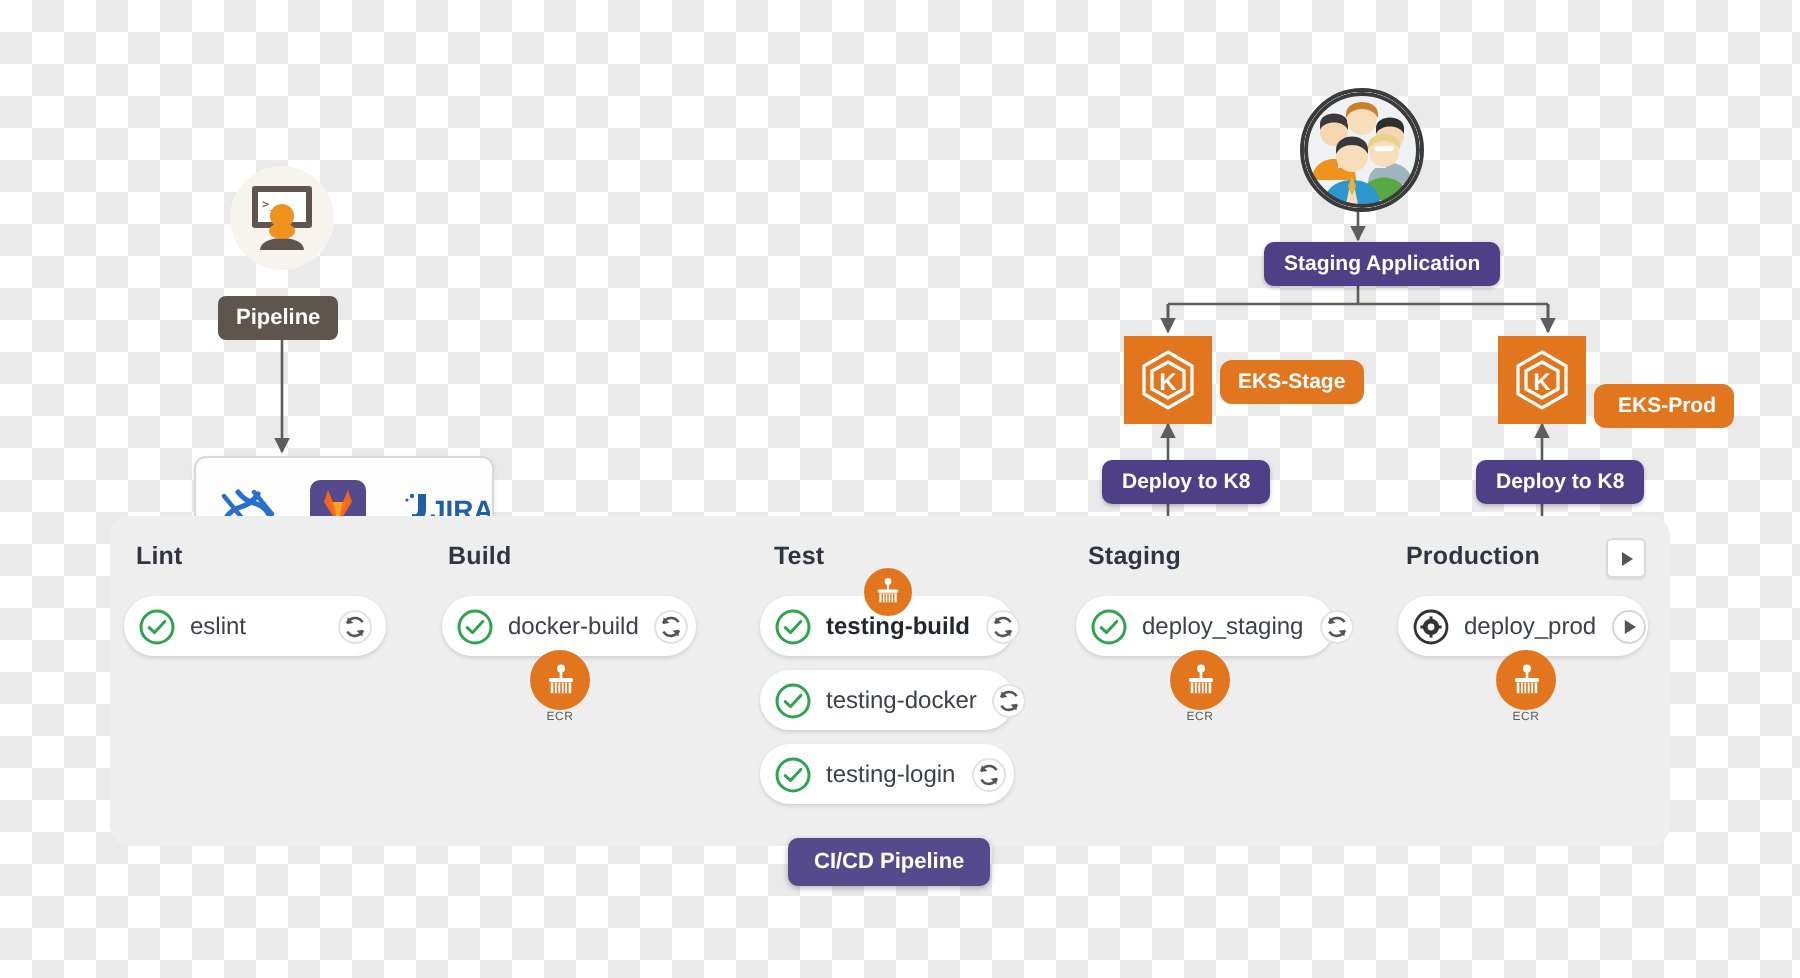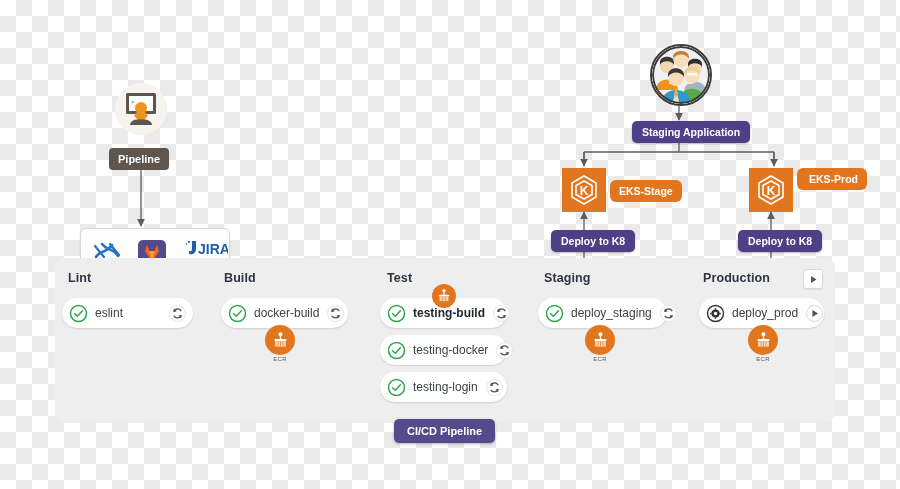--- a/index.html
+++ b/index.html
@@ -69,22 +69,23 @@
     box-shadow:0 1px 3px rgba(0,0,0,.3);
   }
 
   
   .dev-disc{
     position:absolute;width:52px;height:52px;border-radius:50%;background:#f7f4f0;
     display:flex;align-items:center;justify-content:center;
   }
   .tools-box{
     position:absolute;background:#fdfdfd;border:1px solid #d8d8d8;border-radius:6px;
-    display:flex;align-items:flex-start;gap:12px;padding:11px 11px;
+    display:flex;align-items:center;gap:12px;padding:11px 11px;
     box-shadow:0 1px 2px rgba(0,0,0,.1);
+    margin-left:17px;
   }
   .tool{width:34px;text-align:center;}
   .tool .cap{font-size:4.5px;color:#1f5fa9;font-weight:bold;margin-top:-2px;}
 
   .users-disc{
     position:absolute;width:58px;height:58px;border-radius:50%;overflow:hidden;
     border:2px solid #3b3b3b;background:#dfe6ea;
   }
 
   .eks{
@@ -230,21 +231,21 @@
   <div class="pill-orange" style="left:610px;top:180px;">EKS-Stage</div>
   <div class="pill-purple" style="left:551px;top:230px;">Deploy to K8</div>
 
   <div class="eks" style="left:749px;top:168px;">
     <svg width="32" height="32" viewBox="0 0 32 32">
       <path d="M16,2 L28,9 L28,23 L16,30 L4,23 L4,9 z" fill="none" stroke="#fff" stroke-width="1.6"></path>
       <path d="M16,7 L24,11.5 L24,20.5 L16,25 L8,20.5 L8,11.5 z" fill="none" stroke="#fff" stroke-width="1.6"></path>
       <text x="16" y="21" text-anchor="middle" font-family="Liberation Sans, sans-serif" font-size="12" font-weight="bold" fill="#fff">K</text>
     </svg>
   </div>
-  <div class="pill-orange" style="left:797px;top:168px;padding-left:12px;">EKS-Prod</div>
+  <div class="pill-orange" style="left:797px;top:192px;padding-left:12px;">EKS-Prod</div>
   <div class="pill-purple" style="left:738px;top:230px;">Deploy to K8</div>
 
   <div class="panel"></div>
 
   <div class="col-head" style="left:68px;top:271px;">Lint</div>
   <div class="col-head" style="left:224px;top:271px;">Build</div>
   <div class="col-head" style="left:387px;top:271px;">Test</div>
   <div class="col-head" style="left:544px;top:271px;">Staging</div>
   <div class="col-head" style="left:703px;top:271px;">Production</div>
 

